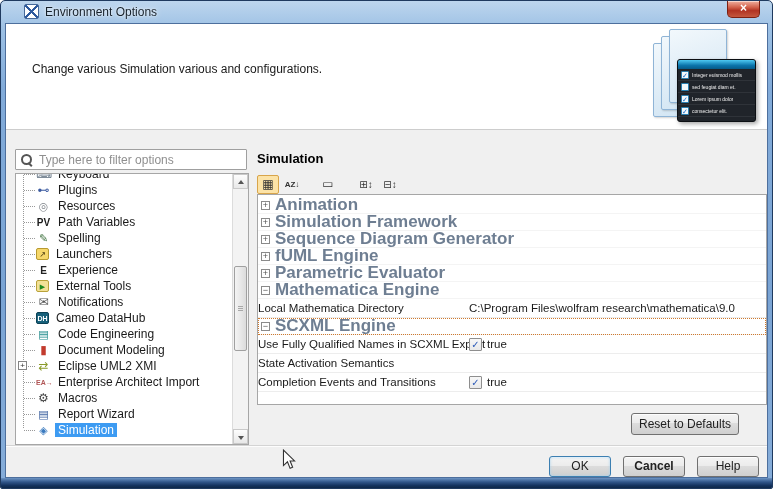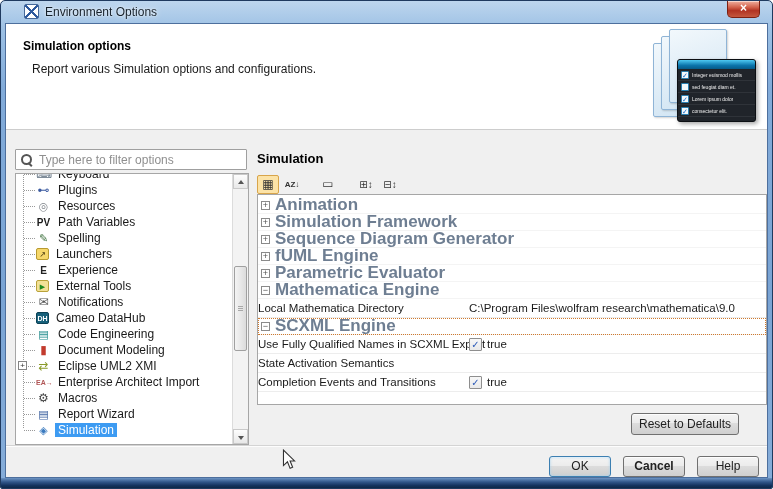--- a/index.html
+++ b/index.html
@@ -112,22 +112,21 @@
 
 <div class="window">
   <div class="titlebar">
     <span class="app-icon"></span>
     <span class="title-text">Environment Options</span>
     <div class="close-btn">×</div>
   </div>
 
   <div class="dialog-body">
     <div class="banner">
-      <div class="banner-title">Simulation options</div>
-      <div class="banner-subtitle">Report various Simulation options and configurations.</div>
+      <div class="banner-subtitle">Change various Simulation various and configurations.</div>
       <div class="gfx">
         <div class="pg pg1"></div>
         <div class="pg pg2"></div>
         <div class="pg pg3"></div>
         <div class="card">
           <div class="chead"></div>
           <div id="cardRows">
               <div class="crow">
                 <span class="ccb">✓</span>
                 <span class="ctext">Integer euismod mollis</span>

